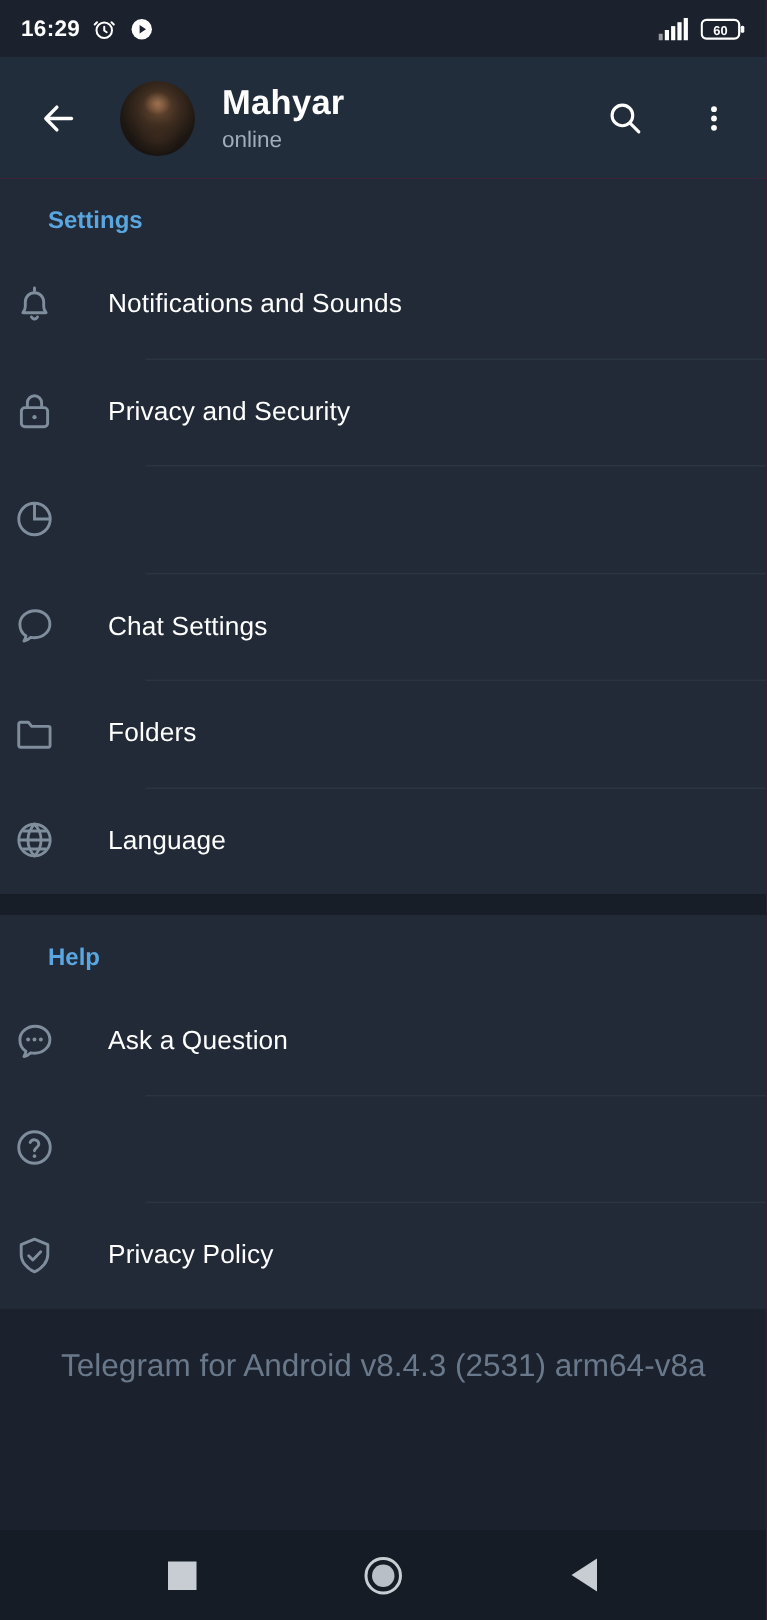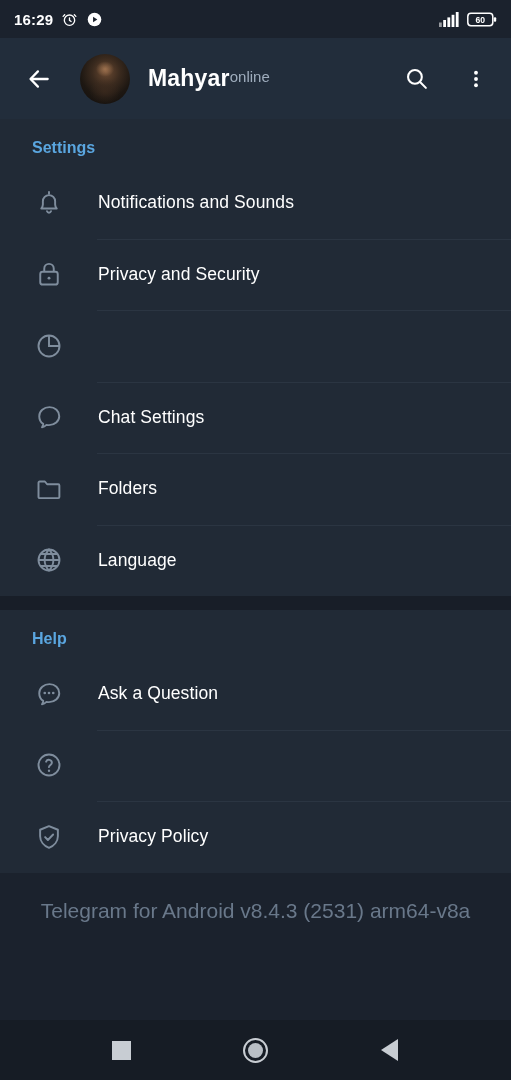--- a/index.html
+++ b/index.html
@@ -38,39 +38,39 @@
     background:
       radial-gradient(circle at 52% 36%, #6b4a32 0%, #3a2a1e 34%, #1d1712 62%, #120e0c 100%);
     overflow:hidden; position:relative;
   }
   .avatar::after {
     content:""; position:absolute; inset:0;
     background:
       radial-gradient(ellipse 26% 22% at 50% 30%, rgba(205,150,105,.55), transparent 70%),
       radial-gradient(ellipse 42% 34% at 50% 74%, rgba(60,42,30,.75), transparent 75%);
   }
-  .title-wrap { margin-left:18px; display:flex; flex-direction:row; justify-content:center; line-height:1.15; }
+  .title-wrap { margin-left:18px; display:flex; flex-direction:column; justify-content:center; line-height:1.15; }
   .title-name { font-size:23px; font-weight:bold; color:#ffffff; letter-spacing:.2px; }
   .title-sub { font-size:15px; color:#9fadbd; margin-top:3px; }
   .header-actions { margin-left:auto; display:flex; align-items:center; gap:26px; }
   .hdr-btn { width:34px; height:34px; display:flex; align-items:center; justify-content:center; cursor:pointer; }
 
   
   .body { flex:1 1 auto; background:#1b222d; overflow:hidden; display:flex; flex-direction:column; }
 
   .section { background:#212a36; }
   .section-gap { height:14px; background:#181e28; flex:0 0 14px; }
 
   .section-title {
     color:#5aa6e0;
     font-size:16px; font-weight:bold;
     padding:20px 0 10px 32px;
   }
 
-  .row { position:relative; display:flex; align-items:center; height:71.5px; padding-left:26px; cursor:pointer; }
+  .row { position:relative; display:flex; align-items:center; height:71.5px; cursor:pointer; }
   .row-icon { width:46px; flex:0 0 46px; display:flex; align-items:center; justify-content:center; }
   .row-label { font-size:17.5px; color:#ffffff; margin-left:26px; letter-spacing:.1px; }
   .row + .row::before {
     content:""; position:absolute; left:97px; right:0; top:0;
     height:1px; background:#2b3542;
   }
 
   
   .footer {
     flex:0 0 auto;

